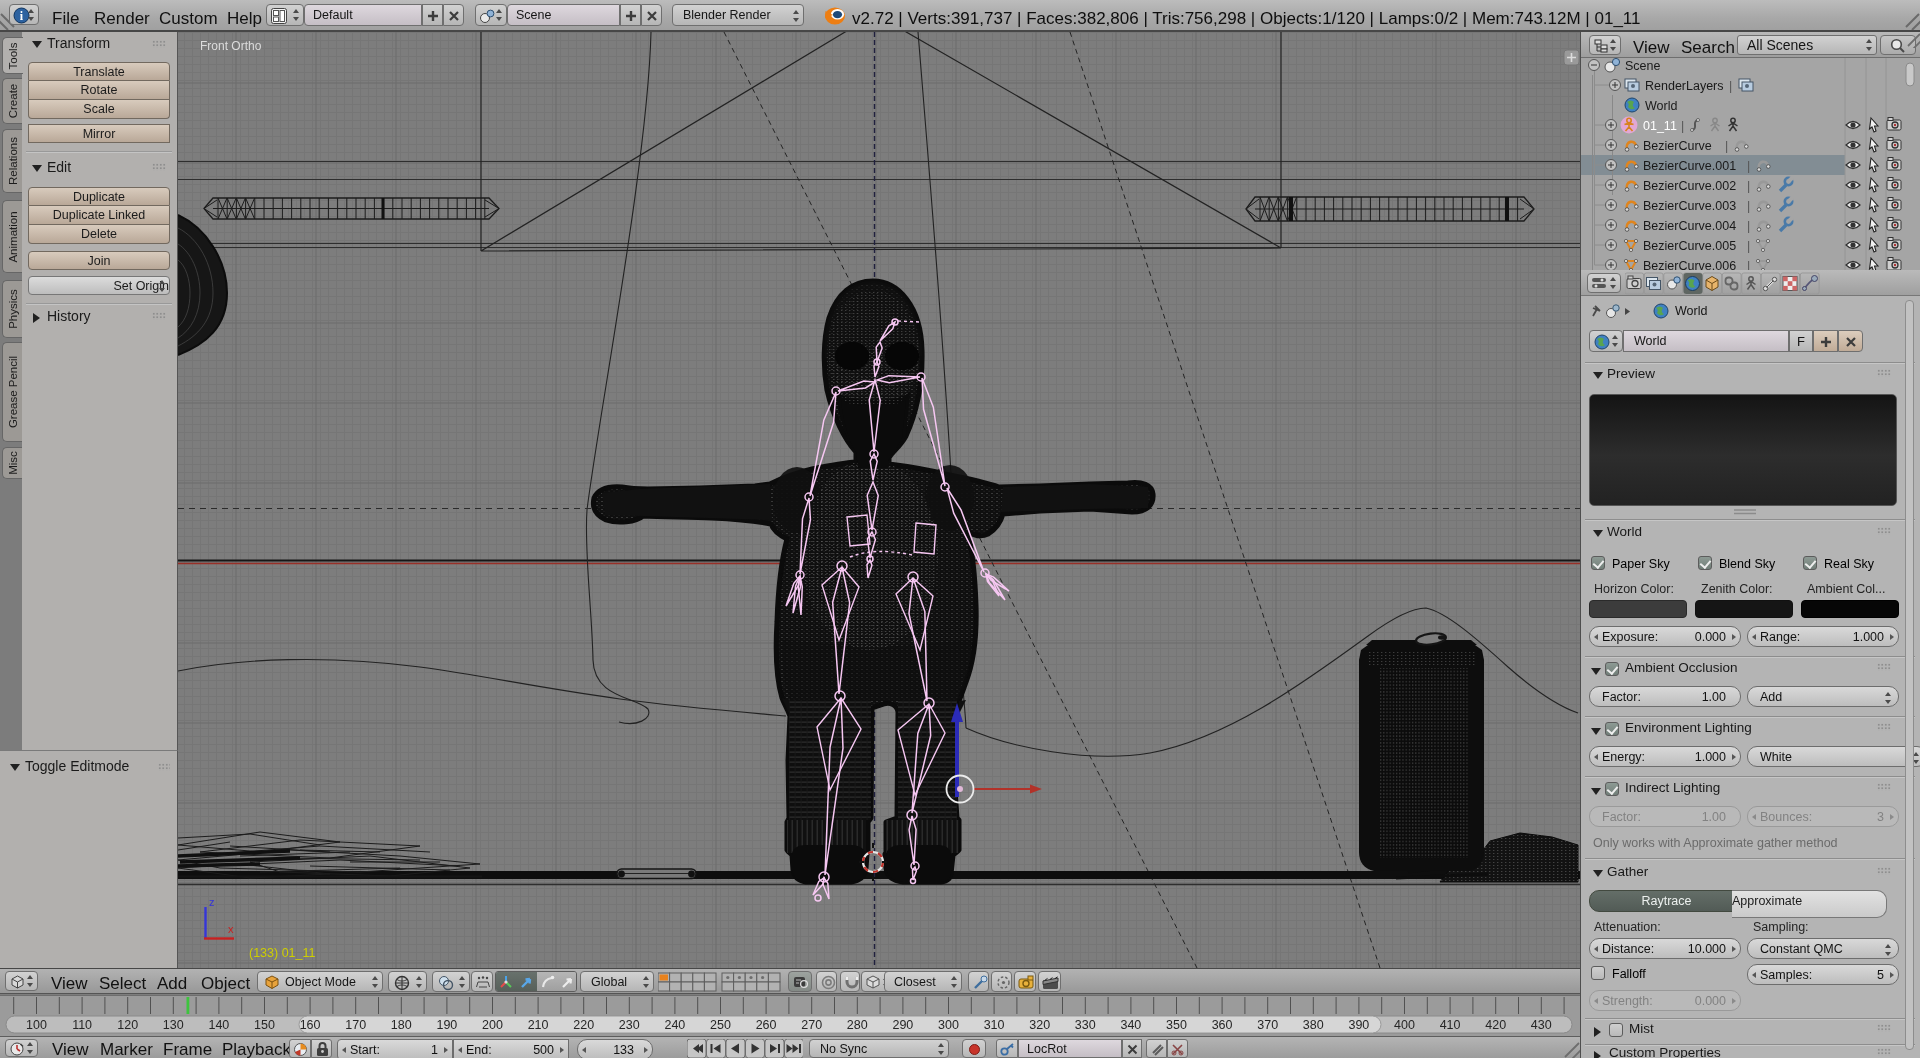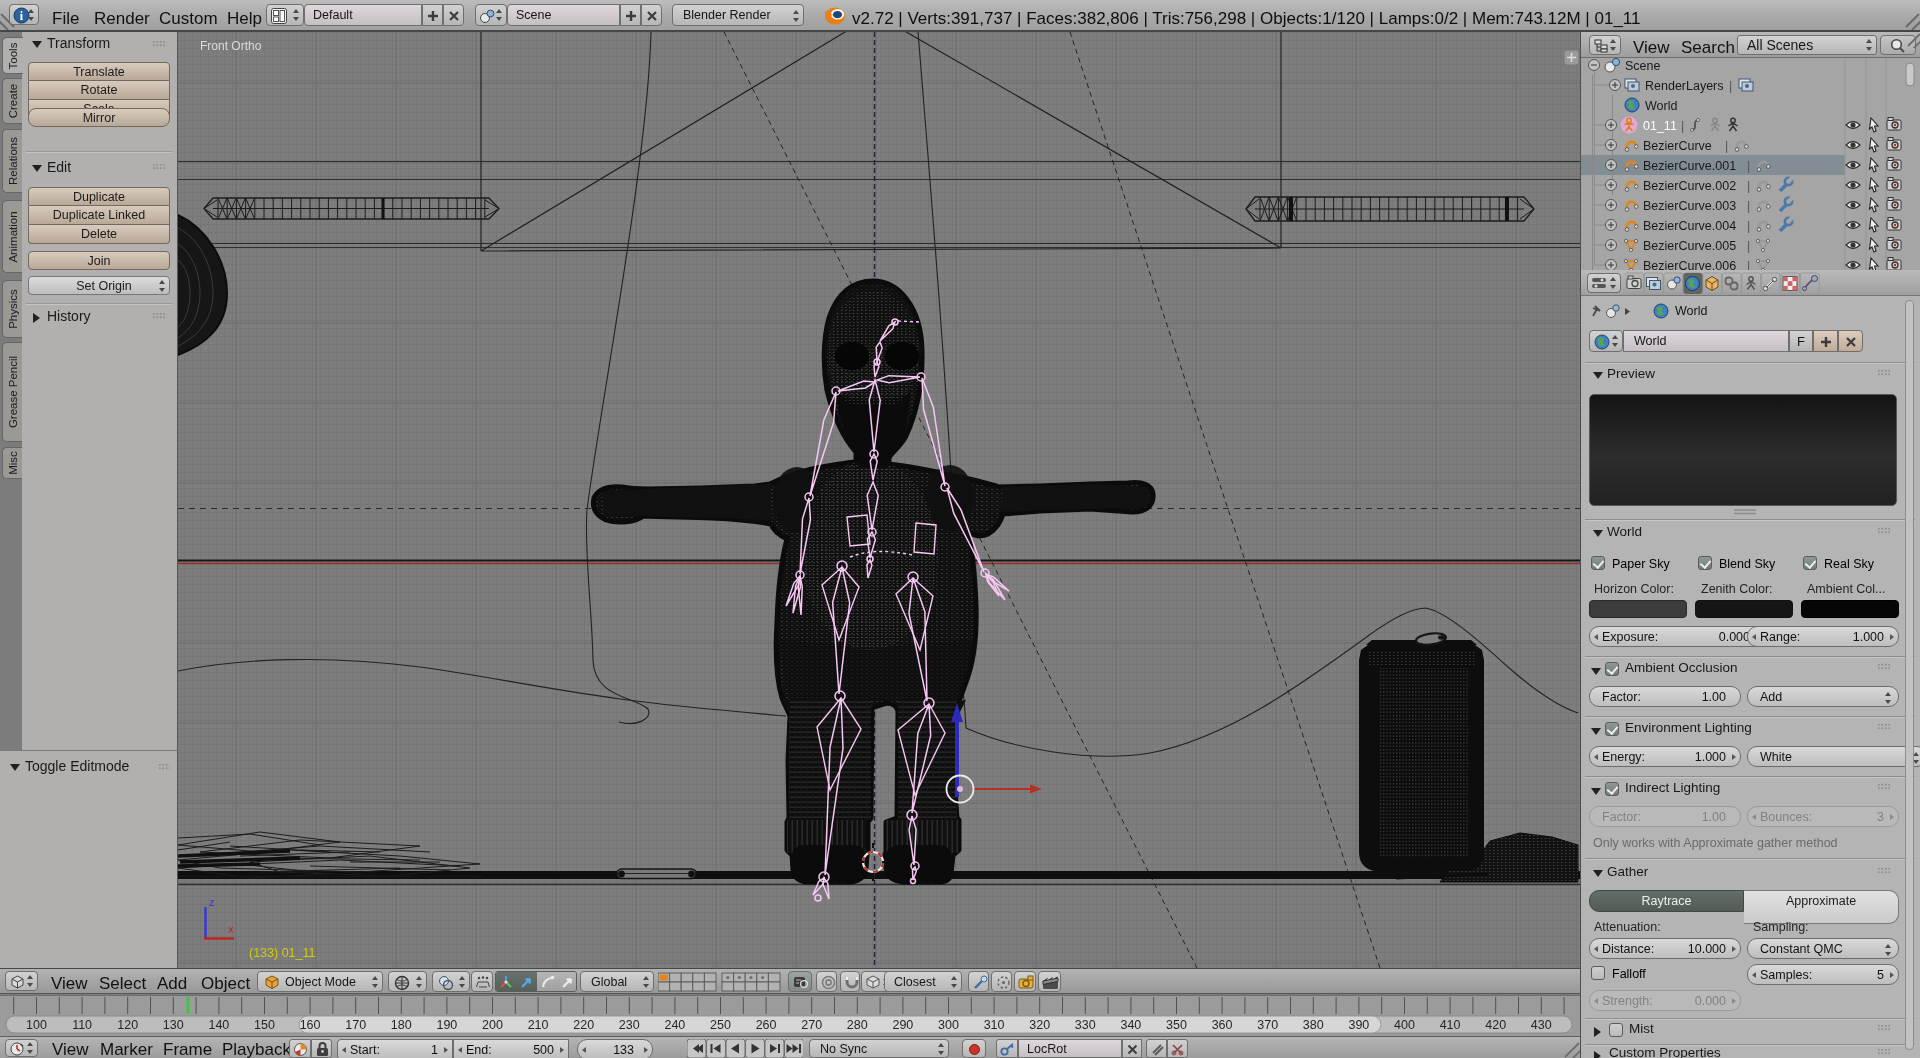--- a/index.html
+++ b/index.html
@@ -417,30 +417,30 @@
       </div>
  <div class="tab" style="top:415px;height:32px">
         <span>Misc</span>
       </div>
  <div class="tri-d" style="left:32px;top:9px"></div>
  <div class="phead" style="left:47px;top:3px;font-size:14px">Transform</div>
  <div class="grip" style="left:152px;top:8px"></div>
  <div class="tbtn" style="left:28px;top:30px;border-radius:4px 4px 0 0">Translate</div>
  <div class="tbtn" style="left:28px;top:49px;border-top:none">Rotate</div>
  <div class="tbtn" style="left:28px;top:68px;border-top:none;border-radius:0 0 4px 4px">Scale</div>
- <div class="tbtn" style="left:28px;top:76px;border-radius:8px">Mirror</div>
+ <div class="tbtn" style="left:28px;top:92px;border-radius:0">Mirror</div>
  <div class="sep" style="left:26px;top:119px;width:146px"></div>
  <div class="tri-d" style="left:32px;top:133px"></div>
  <div class="phead" style="left:47px;top:127px;font-size:14px">Edit</div>
  <div class="grip" style="left:152px;top:131px"></div>
  <div class="tbtn" style="left:28px;top:155px;border-radius:4px 4px 0 0">Duplicate</div>
  <div class="tbtn" style="left:28px;top:174px;border-top:none">Duplicate Linked</div>
  <div class="tbtn" style="left:28px;top:193px;border-top:none;border-radius:0 0 4px 4px">Delete</div>
  <div class="tbtn" style="left:28px;top:219px;border-radius:4px">Join</div>
- <div class="tbtn" style="left:28px;top:244px;border-radius:4px;background:linear-gradient(#dcdcdc,#bdbdbd);border-color:#777;text-align:center;padding-left:10px">Set Origin<span class="updn" style="top:2px"></span></div>
+ <div class="tbtn" style="left:28px;top:244px;border-radius:4px;background:linear-gradient(#dcdcdc,#bdbdbd);border-color:#777;text-align:right;padding-left:10px">Set Origin<span class="updn" style="top:2px"></span></div>
  <div class="sep" style="left:26px;top:271px;width:146px"></div>
  <div class="tri-r" style="left:33px;top:281px"></div>
  <div class="phead" style="left:47px;top:276px;font-size:14px">History</div>
  <div class="grip" style="left:152px;top:280px"></div>
  <div id="redopanel">
   <div class="tri-d" style="left:10px;top:13px"></div>
   <div class="phead" style="left:25px;top:7px;font-size:14px">Toggle Editmode</div>
   <div class="grip" style="left:158px;top:12px;width:12px"></div>
  </div>
 </div>
@@ -786,21 +786,21 @@
  <div class="chk" style="left:117px;top:286px"></div>
       <span class="abs" style="left:138px;top:287px;font-size:12.5px">Blend Sky</span>
  <div class="chk" style="left:222px;top:286px"></div>
       <span class="abs" style="left:243px;top:287px;font-size:12.5px">Real Sky</span>
  <span class="abs" style="left:13px;top:312px;font-size:12.5px;color:#242424">Horizon Color:</span>
  <span class="abs" style="left:120px;top:312px;font-size:12.5px;color:#242424">Zenith Color:</span>
  <span class="abs" style="left:226px;top:312px;font-size:12.5px;color:#242424">Ambient Col...</span>
  <div class="abs" style="left:8px;top:330px;width:98px;height:18px;border-radius:4px;background:#3c3c3c;border:1px solid #2a2a2a"></div>
  <div class="abs" style="left:114px;top:330px;width:98px;height:18px;border-radius:4px;background:#151515;border:1px solid #111"></div>
  <div class="abs" style="left:220px;top:330px;width:98px;height:18px;border-radius:4px;background:#060606;border:1px solid #000"></div>
- <div class="pill" style="left:8px;top:356px;width:176px">
+ <div class="pill" style="left:8px;top:356px;width:152px">
         <span class="arrL"></span>
         <span class="lab" style="left:12px">Exposure:</span>
         <span class="val">0.000</span>
         <span class="arrR"></span>
       </div>
  <div class="pill" style="left:166px;top:356px;width:152px">
         <span class="arrL"></span>
         <span class="lab" style="left:12px">Range:</span>
         <span class="val">1.000</span>
         <span class="arrR"></span>
@@ -847,21 +847,21 @@
         <span class="lab" style="left:12px">Bounces:</span>
         <span class="val">3</span>
         <span class="arrR" style="border-left-color:#8a8a8a"></span>
       </div>
  <span class="abs" style="left:12px;top:566px;font-size:12.5px;color:#6b6b6b">Only works with Approximate gather method</span>
  <div class="pdiv" style="top:588px"></div>
  <div class="tri-d" style="left:12px;top:600px"></div>
  <div class="hdrtxt" style="left:26px;top:594px">Gather</div>
  <div class="grip" style="left:296px;top:597px"></div>
  <div class="abs" style="left:8px;top:620px;width:155px;height:22px;background:linear-gradient(#646e68,#525b56);border:1px solid #42493f;border-radius:10px 0 0 10px;color:#ecf0ee;font-size:12.5px;text-align:center;line-height:21px">Raytrace</div>
- <div class="abs" style="left:163px;top:620px;width:155px;height:34px;background:linear-gradient(#e2e2e2,#cacaca);border:1px solid #787878;border-left:none;border-radius:0 10px 10px 0;color:#1c1c1c;font-size:12.5px;text-align:center;line-height:21px">Approximate</div>
+ <div class="abs" style="left:151px;top:620px;width:155px;height:28px;background:linear-gradient(#e2e2e2,#cacaca);border:1px solid #787878;border-left:none;border-radius:0 10px 10px 0;color:#1c1c1c;font-size:12.5px;text-align:left;line-height:21px">Approximate</div>
  <span class="abs" style="left:13px;top:650px;font-size:12.5px;color:#242424">Attenuation:</span>
  <span class="abs" style="left:172px;top:650px;font-size:12.5px;color:#242424">Sampling:</span>
  <div class="pill" style="left:8px;top:668px;width:152px">
         <span class="arrL"></span>
         <span class="lab" style="left:12px">Distance:</span>
         <span class="val">10.000</span>
         <span class="arrR"></span>
       </div>
  <div class="pill" style="left:166px;top:668px;width:152px">
         <span class="lab" style="left:12px">Constant QMC</span>

